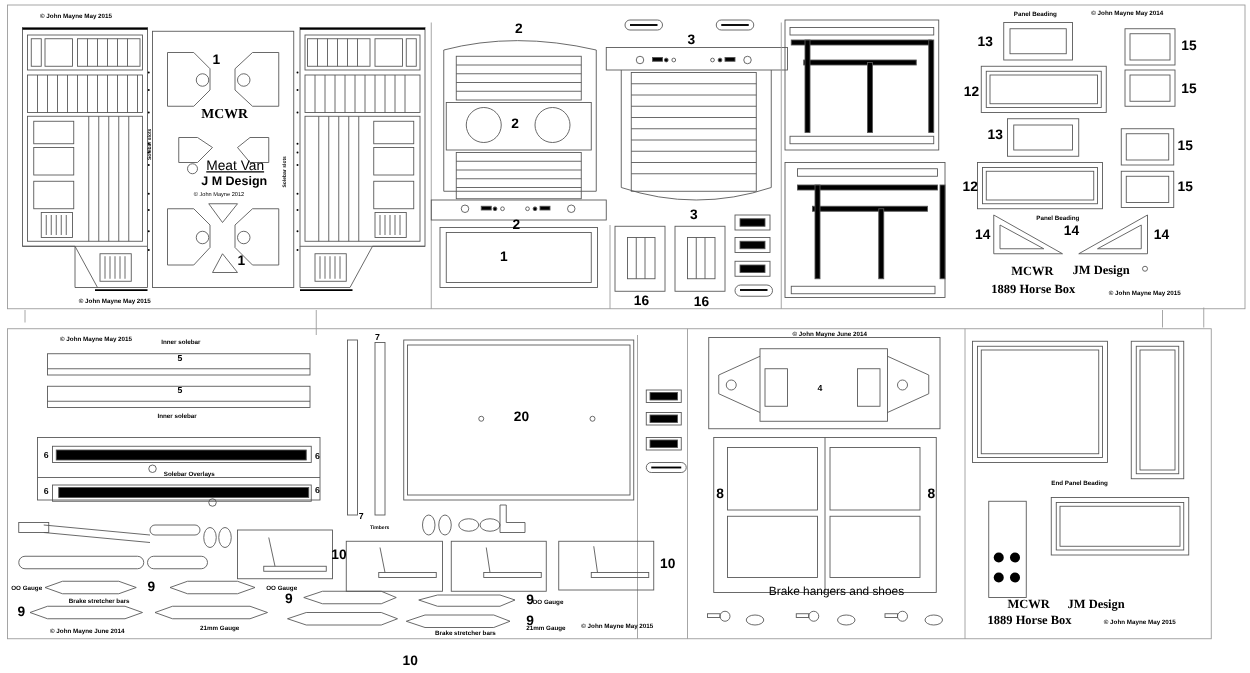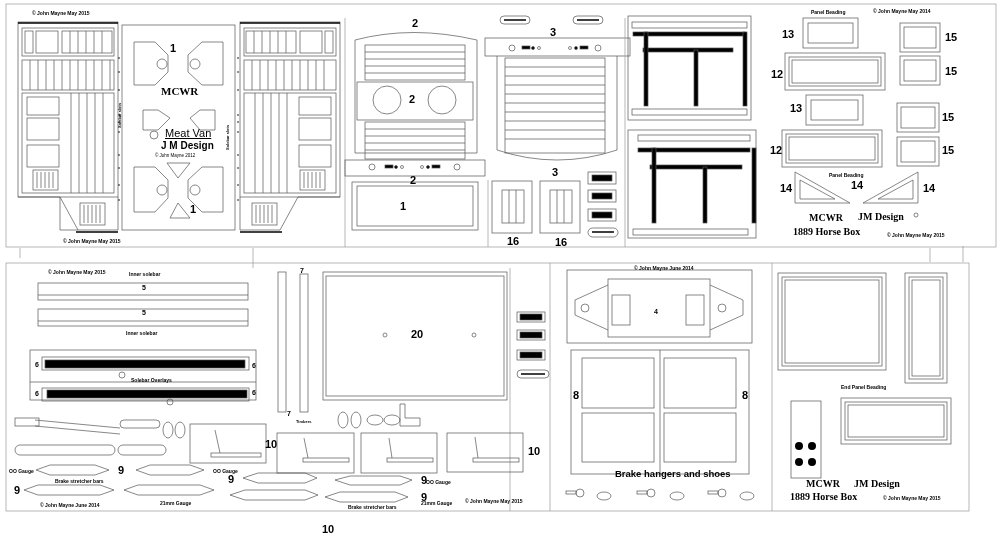--- a/index.html
+++ b/index.html
@@ -492,21 +492,21 @@
 <span class="t num" style="left:228px;top:474px;">9</span>
 <span class="t num" style="left:421px;top:475px;">9</span>
 <span class="t num" style="left:421px;top:492px;">9</span>
 <span class="t copy" style="left:40px;top:503px;">© John Mayne June 2014</span>
 <span class="t copy" style="left:465px;top:499px;">© John Mayne May 2015</span>
 
 <span class="t copy" style="left:634px;top:266px;">© John Mayne June 2014</span>
 <span class="t" style="left:654px;top:308px;font-size:7px;font-weight:bold;">4</span>
 <span class="t num" style="left:573px;top:390px;">8</span>
 <span class="t num" style="left:742px;top:390px;">8</span>
-<span class="t" style="left:615px;top:469px;font-size:9.5px;font-weight:bold;">Brake hangers and shoes</span>
+<span class="t" style="left:615px;top:469px;font-size:9.5px;font-weight:normal;">Brake hangers and shoes</span>
 
 <span class="t copy" style="left:841px;top:385px;">End Panel Beading</span>
 <span class="t serif" style="left:806px;top:479px;font-size:10px;">MCWR</span>
 <span class="t serif" style="left:854px;top:479px;font-size:10px;">JM Design</span>
 <span class="t serif" style="left:790px;top:492px;font-size:10px;">1889 Horse Box</span>
 <span class="t copy" style="left:883px;top:496px;">© John Mayne May  2015</span>
 
 <span class="t num" style="left:322px;top:524px;">10</span>
 
 </body></html>

